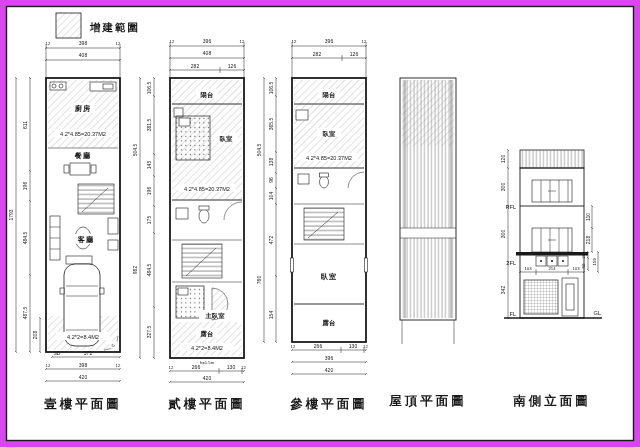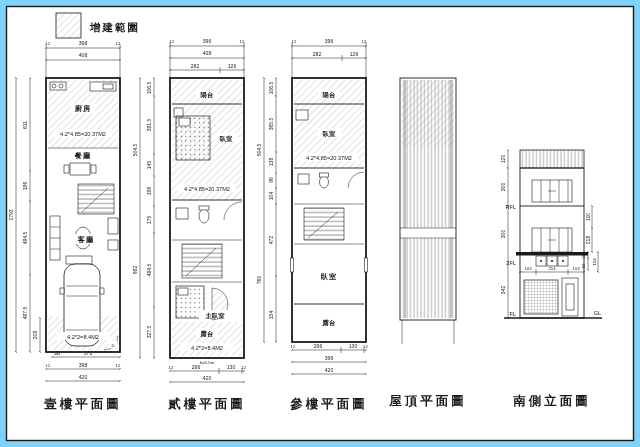--- a/index.html
+++ b/index.html
@@ -1,16 +1,16 @@
 <!DOCTYPE html>
 <html><head>
 <meta charset="utf-8">
 <style>
   html,body{margin:0;padding:0;background:#e8e8e8;}
-  .page{width:640px;height:447px;background:#7dd3fc;position:relative;overflow:hidden;}
+  .page{width:640px;height:447px;background:#d946ef;position:relative;overflow:hidden;}
   svg{display:block;}
   text{font-family:"Liberation Sans","DejaVu Sans",sans-serif;fill:#1a1a1a;text-anchor:middle;}
   .dim{font-size:5px;}
   .dimv{font-size:5px;}
   .tiny{font-size:4.3px;}
   .room{font-size:7.2px;font-weight:bold;letter-spacing:1px;}
   .room2{font-size:6.4px;font-weight:bold;}
   .area{font-size:5.6px;}
   .lvl{font-size:5.6px;text-anchor:end;}
   .ttl{font-size:12.5px;font-weight:bold;letter-spacing:3px;}

